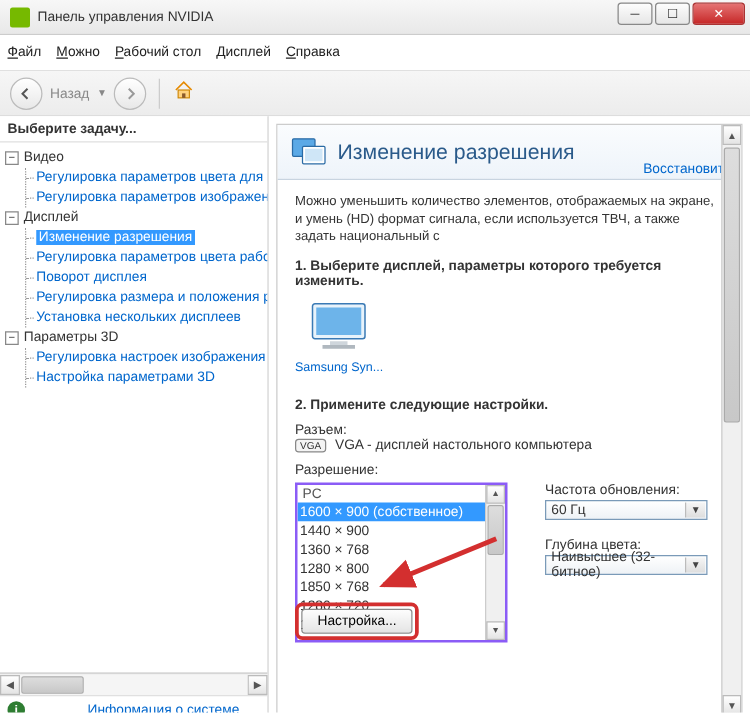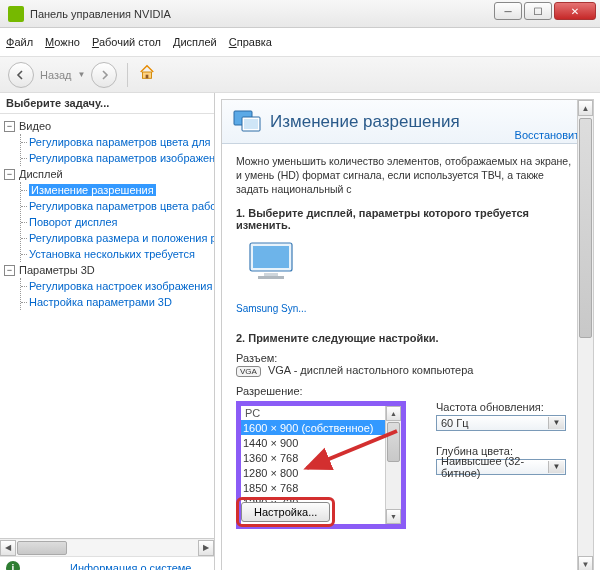--- a/index.html
+++ b/index.html
@@ -60,30 +60,30 @@
 .page-header h1 { font-size: 17px; font-weight: normal; color: #2a5a8a; flex: 1; }
 .restore-link { color: #0066cc; font-size: 11px; position: absolute; right: 8px; bottom: 2px; }
 
 .page-body { padding: 10px 14px; color: #333; position: relative; }
 .intro-text { font-size: 10.5px; color: #333; margin-bottom: 2px; line-height: 1.35; }
 
 .section-label { font-weight: bold; font-size: 11px; margin: 10px 0 8px; }
 
 .monitor-box { display: inline-block; text-align: center; }
 .monitor-icon { width: 54px; height: 44px; display: inline-block; }
-.monitor-name { color: #0066cc; font-size: 10px; display: block; margin-top: 18px; }
+.monitor-name { color: #0066cc; font-size: 10px; display: block; margin-top: 3px; }
 
 .connector-line { color: #333; font-size: 11px; margin: 8px 0; }
 .conn-icon { display: inline-block; border: 1px solid #888; border-radius: 3px; padding: 0 3px; font-size: 8px; margin-right: 4px; background: #f4f4f4; }
 
 .res-row { display: flex; gap: 30px; margin-top: 4px; }
 .res-col { }
 .res-label { font-size: 11px; color: #333; margin-bottom: 2px; }
 
-.listbox { width: 170px; height: 128px; border: 5px solid #8b5cf6; background: #fff; position: relative; overflow: hidden; }
+.listbox { width: 170px; height: 128px; border: 2px solid #8b5cf6; background: #fff; position: relative; overflow: hidden; }
 .listbox .lb-group { color: #555; padding: 1px 4px; font-size: 11px; }
 .listbox .lb-item { padding: 1px 4px 1px 2px; font-size: 11px; color: #333; height: 15px; line-height: 14px; }
 .listbox .lb-item.selected { background: #3399ff; color: #fff; }
 .listbox .lb-scroll { position: absolute; right: 0; top: 0; bottom: 0; width: 16px; background: #f0f0f0; border-left: 1px solid #ccc; display: flex; flex-direction: column; }
 .listbox .lb-scroll .sb { height: 15px; border: 1px solid #bbb; background: linear-gradient(#fff,#e4e4e4); display: flex; align-items: center; justify-content: center; font-size: 7px; color: #555; }
 .listbox .lb-scroll .st { flex: 1; position: relative; }
 .listbox .lb-scroll .sth { position: absolute; left: 1px; right: 1px; top: 1px; height: 40px; background: linear-gradient(#ddd,#c8c8c8); border: 1px solid #aaa; border-radius: 2px; }
 
 .combo { width: 130px; height: 16px; border: 1px solid #7a9ab8; background: linear-gradient(#fff,#eef2f6); display: flex; align-items: center; padding: 0 4px; position: relative; font-size: 11px; }
 .combo .cb-arrow { position: absolute; right: 1px; top: 1px; bottom: 1px; width: 16px; border-left: 1px solid #bbb; display: flex; align-items: center; justify-content: center; font-size: 8px; color: #444; background: linear-gradient(#f6f6f6,#dedede); }
@@ -175,21 +175,21 @@
         <div class="tree-node">
             <span class="tree-link">Регулировка параметров цвета рабочег</span>
           </div>
         <div class="tree-node">
             <span class="tree-link">Поворот дисплея</span>
           </div>
         <div class="tree-node">
             <span class="tree-link">Регулировка размера и положения рабо</span>
           </div>
         <div class="tree-node">
-            <span class="tree-link">Установка нескольких требуется</span>
+            <span class="tree-link">Установка нескольких дисплеев</span>
           </div>
       </div>
 
       <div class="tree-node">
         <span class="tree-toggle">−</span>
         <span class="tree-label">Параметры 3D</span>
       </div>
       <div class="tree-children">
         <div class="tree-node">
             <span class="tree-link">Регулировка настроек изображения с пр</span>

